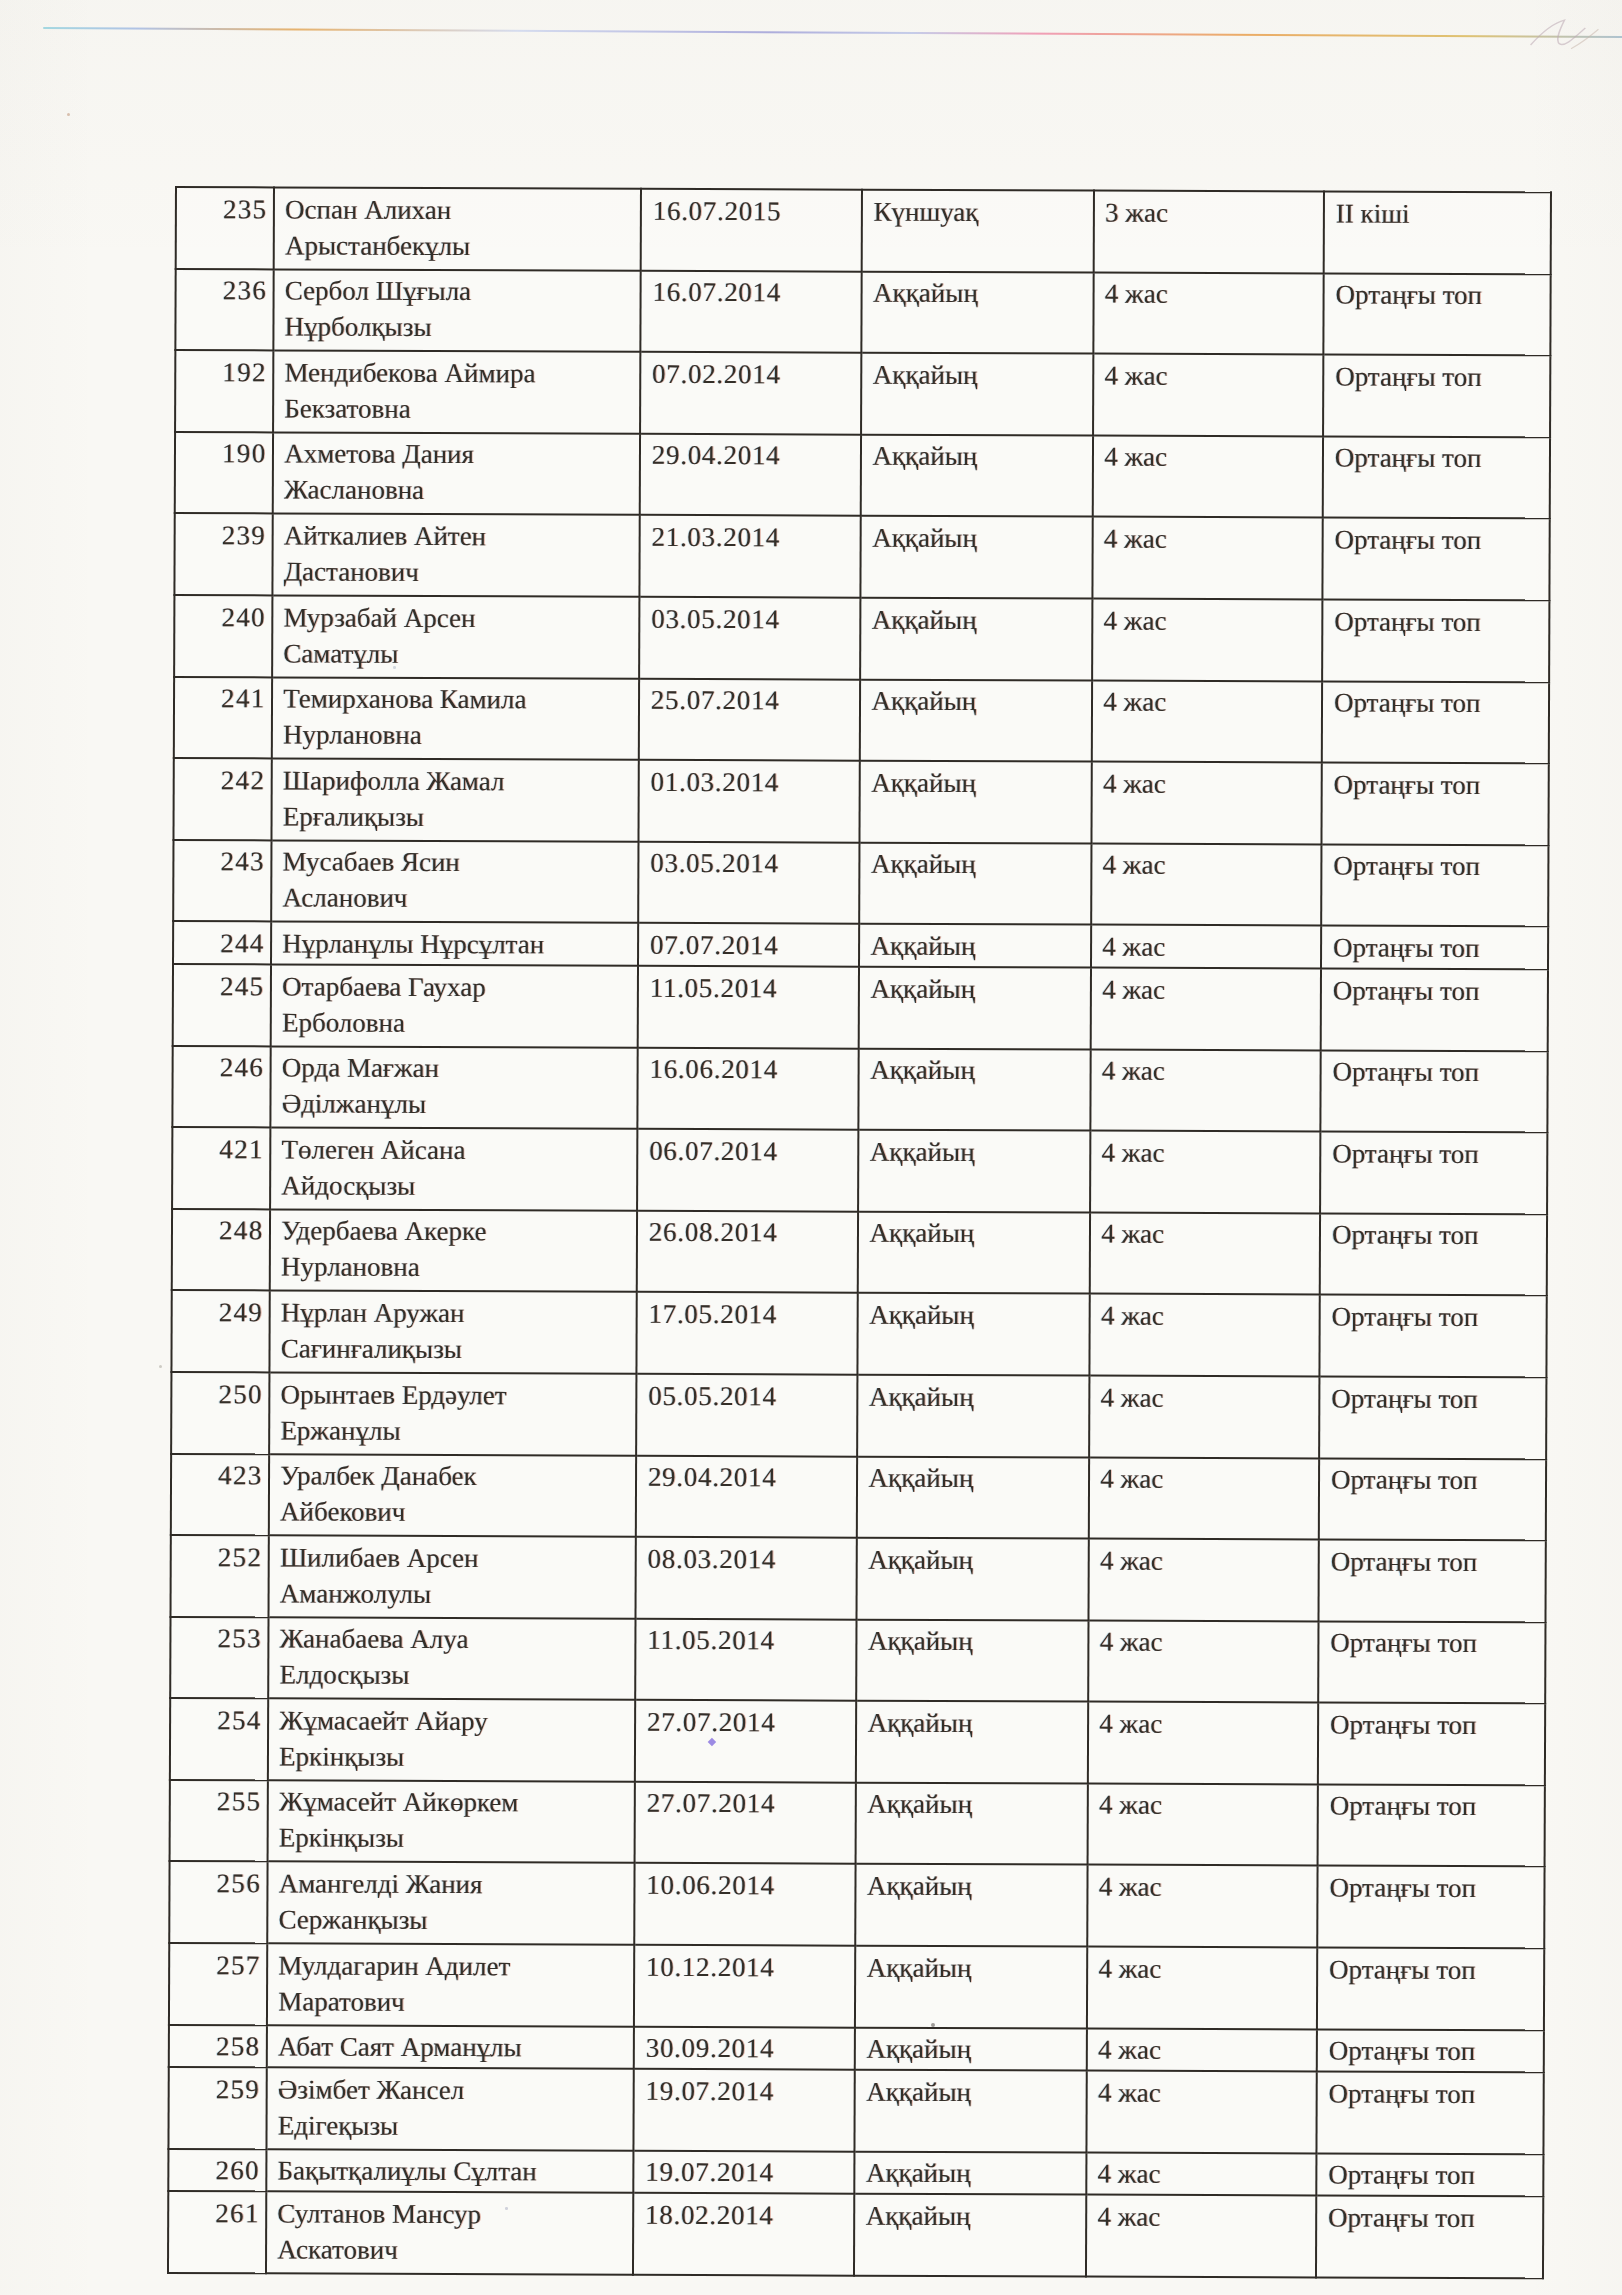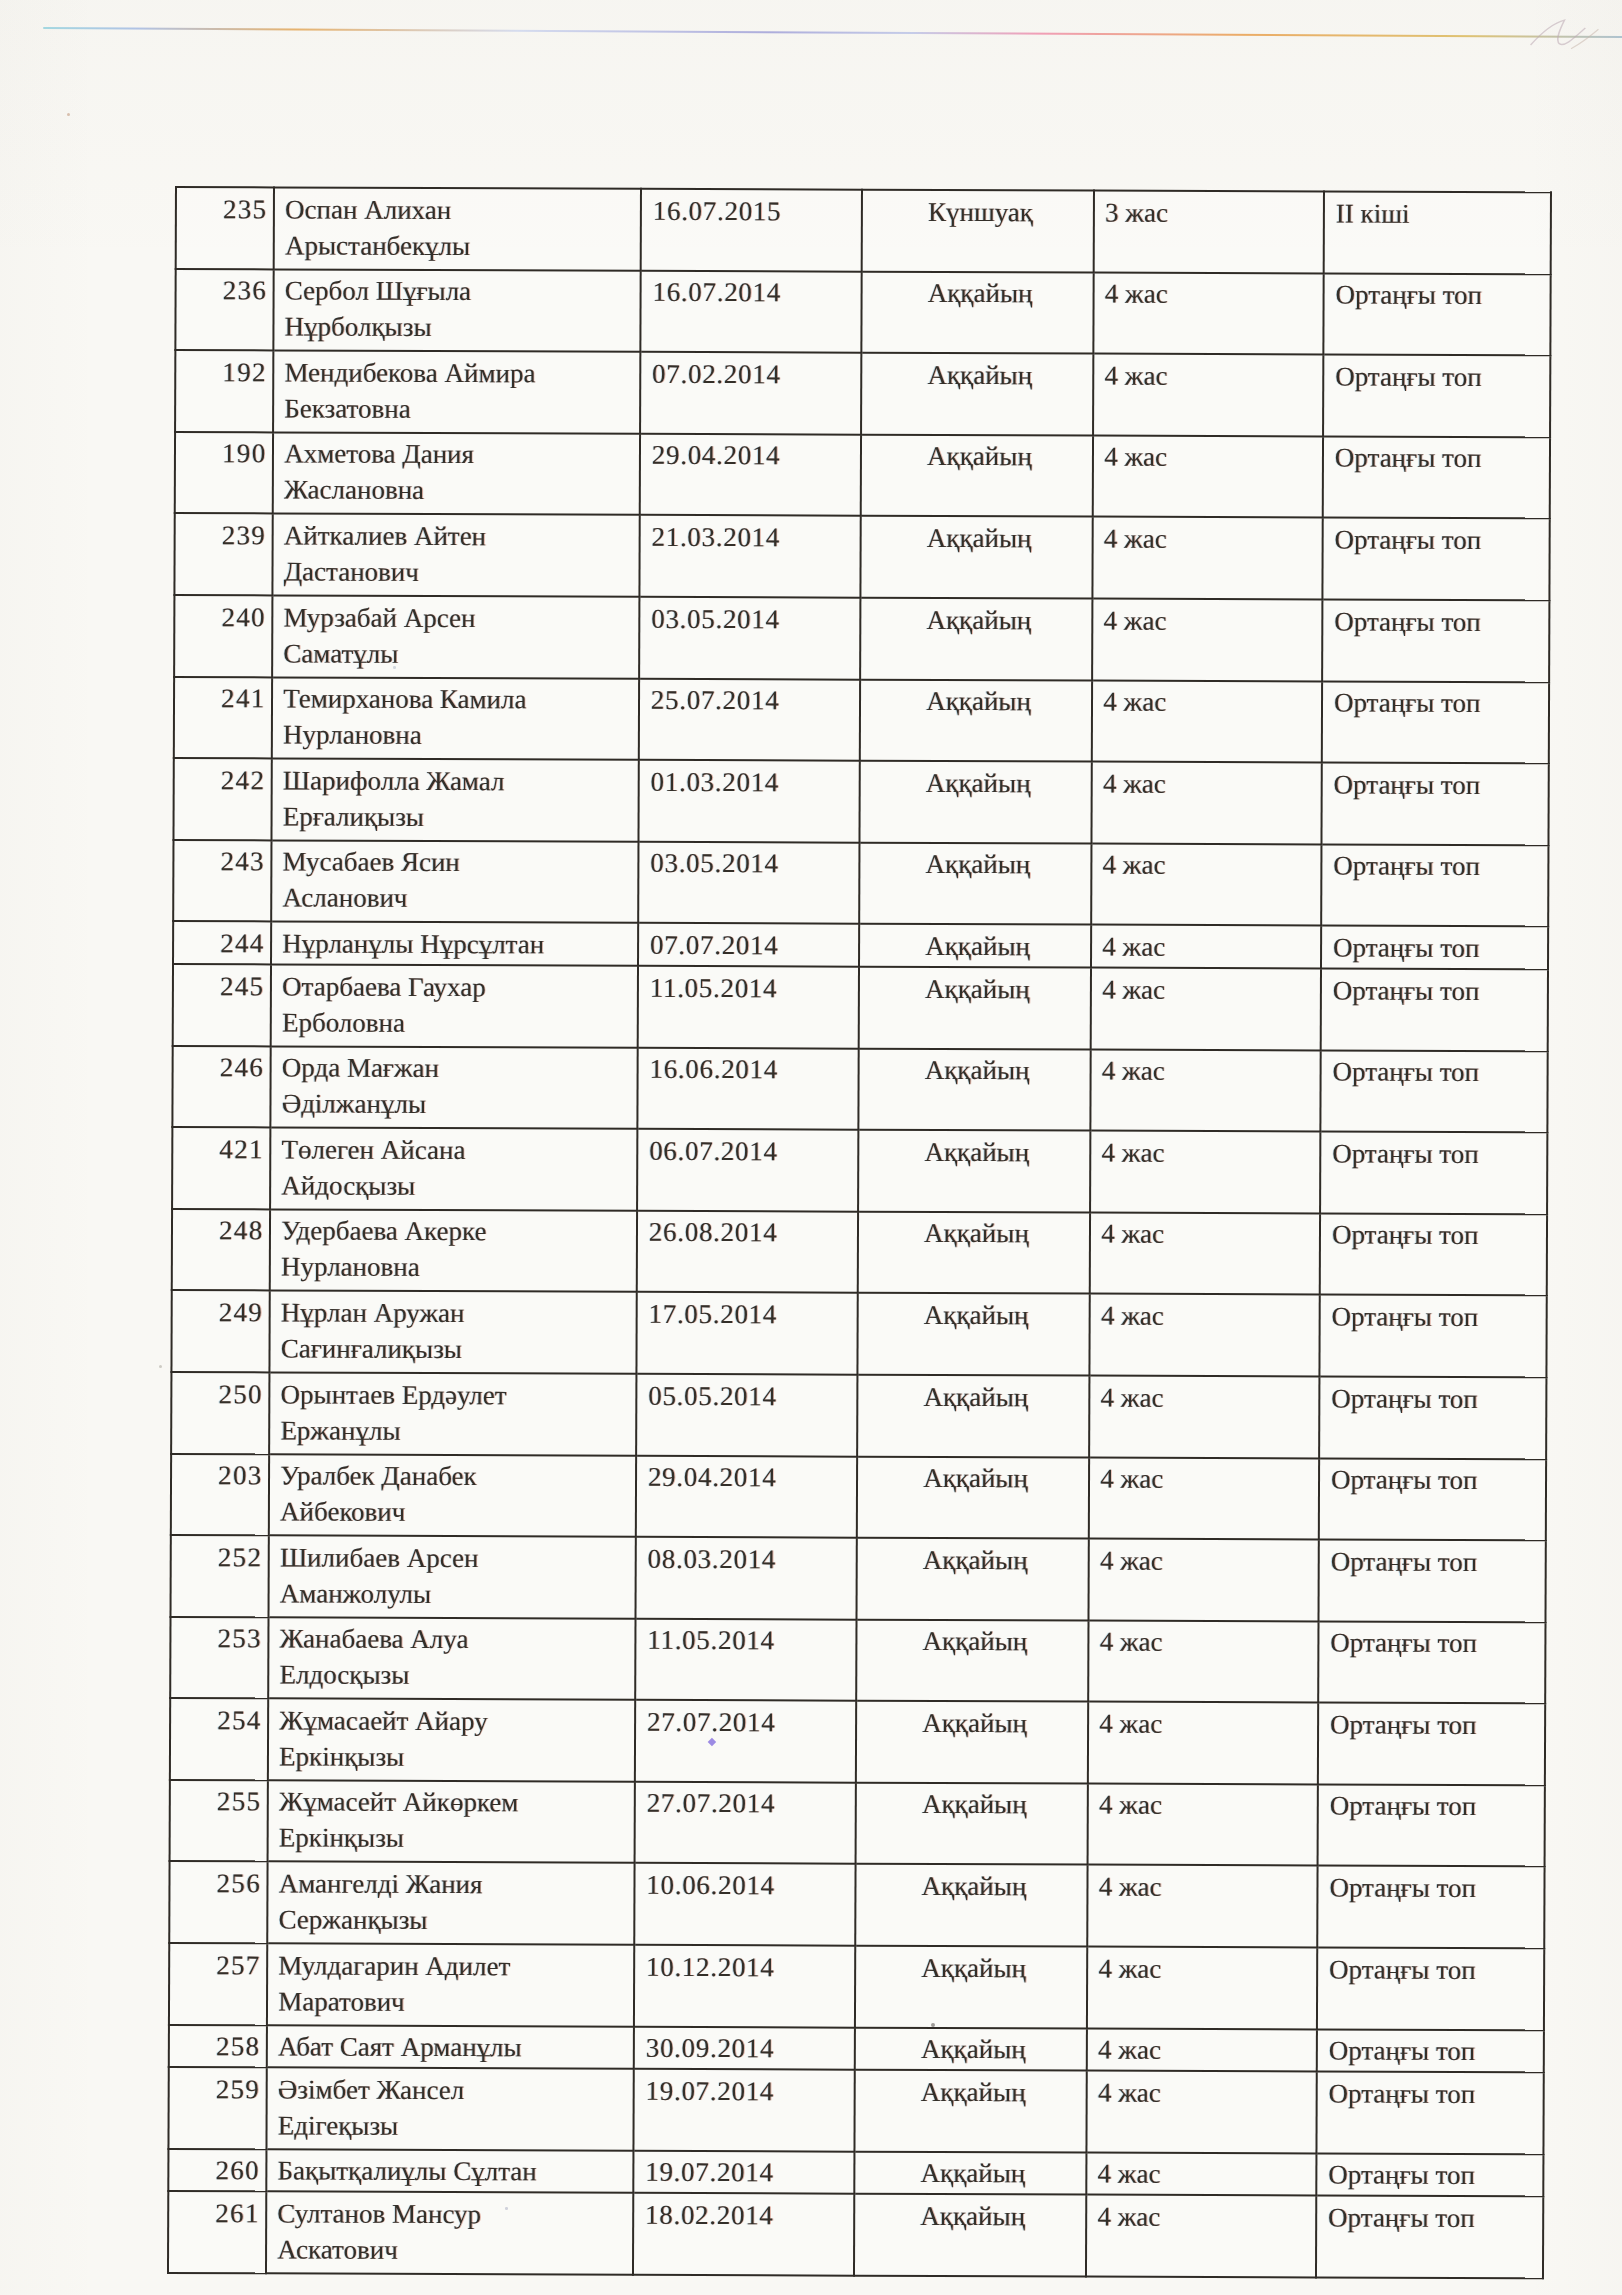--- a/index.html
+++ b/index.html
@@ -43,21 +43,21 @@
     color:#332f29;
     padding:2.6px 5.2px 0 10.5px;
     text-shadow:0.8px 0 0 rgba(186,74,48,0.38), -0.8px 0 0 rgba(58,142,188,0.30);
     background:rgba(255,255,255,0.25);
   }
   tr.tall td{height:77px;}
   tr.compact td{height:38px;}
   td.c-no{width:80px;text-align:right;padding-left:2.6px;padding-right:2.6px;font-size:28px;letter-spacing:1.3px;}
   td.c-name{width:350px;}
   td.c-date{width:203px;padding-left:11.8px;letter-spacing:0.7px;}
-  td.c-group{width:214px;padding-left:13px;text-align:center;}
+  td.c-group{width:214px;padding-left:13px;}
   td.c-age{width:213px;padding-left:11.8px;margin-left:48px;}
   td.c-level{width:209px;padding-left:11.8px;}
   .nm-line{display:block;white-space:nowrap;}
 </style>
 </head>
 <body>
 
 <div class="page">
 
   <div class="fold-line"></div>
@@ -253,21 +253,21 @@
       <td class="c-name">
             <div class="nm-line">Орынтаев Ердәулет</div>
             <div class="nm-line">Ержанұлы</div>
           </td>
       <td class="c-date">05.05.2014</td>
       <td class="c-group">Аққайың</td>
       <td class="c-age">4 жас</td>
       <td class="c-level">Ортаңғы топ</td>
     </tr>
         <tr class="tall">
-      <td class="c-no">203</td>
+      <td class="c-no">423</td>
       <td class="c-name">
             <div class="nm-line">Уралбек Данабек</div>
             <div class="nm-line">Айбекович</div>
           </td>
       <td class="c-date">29.04.2014</td>
       <td class="c-group">Аққайың</td>
       <td class="c-age">4 жас</td>
       <td class="c-level">Ортаңғы топ</td>
     </tr>
         <tr class="tall">

